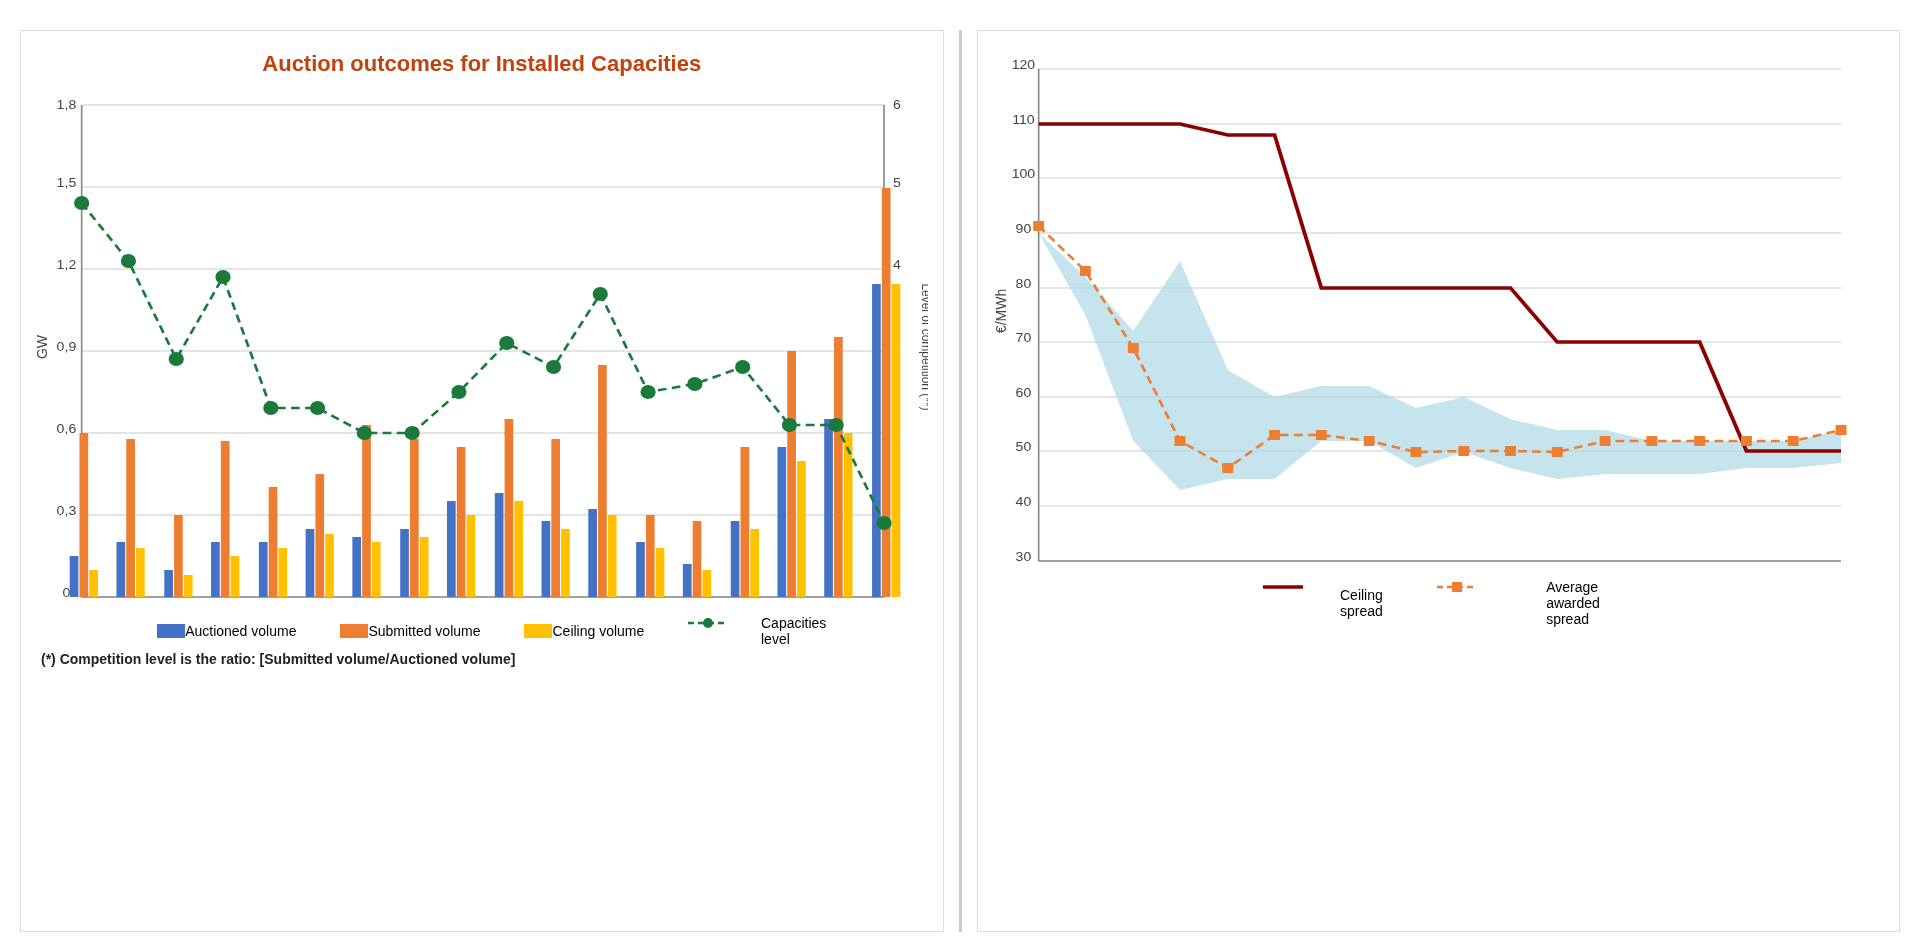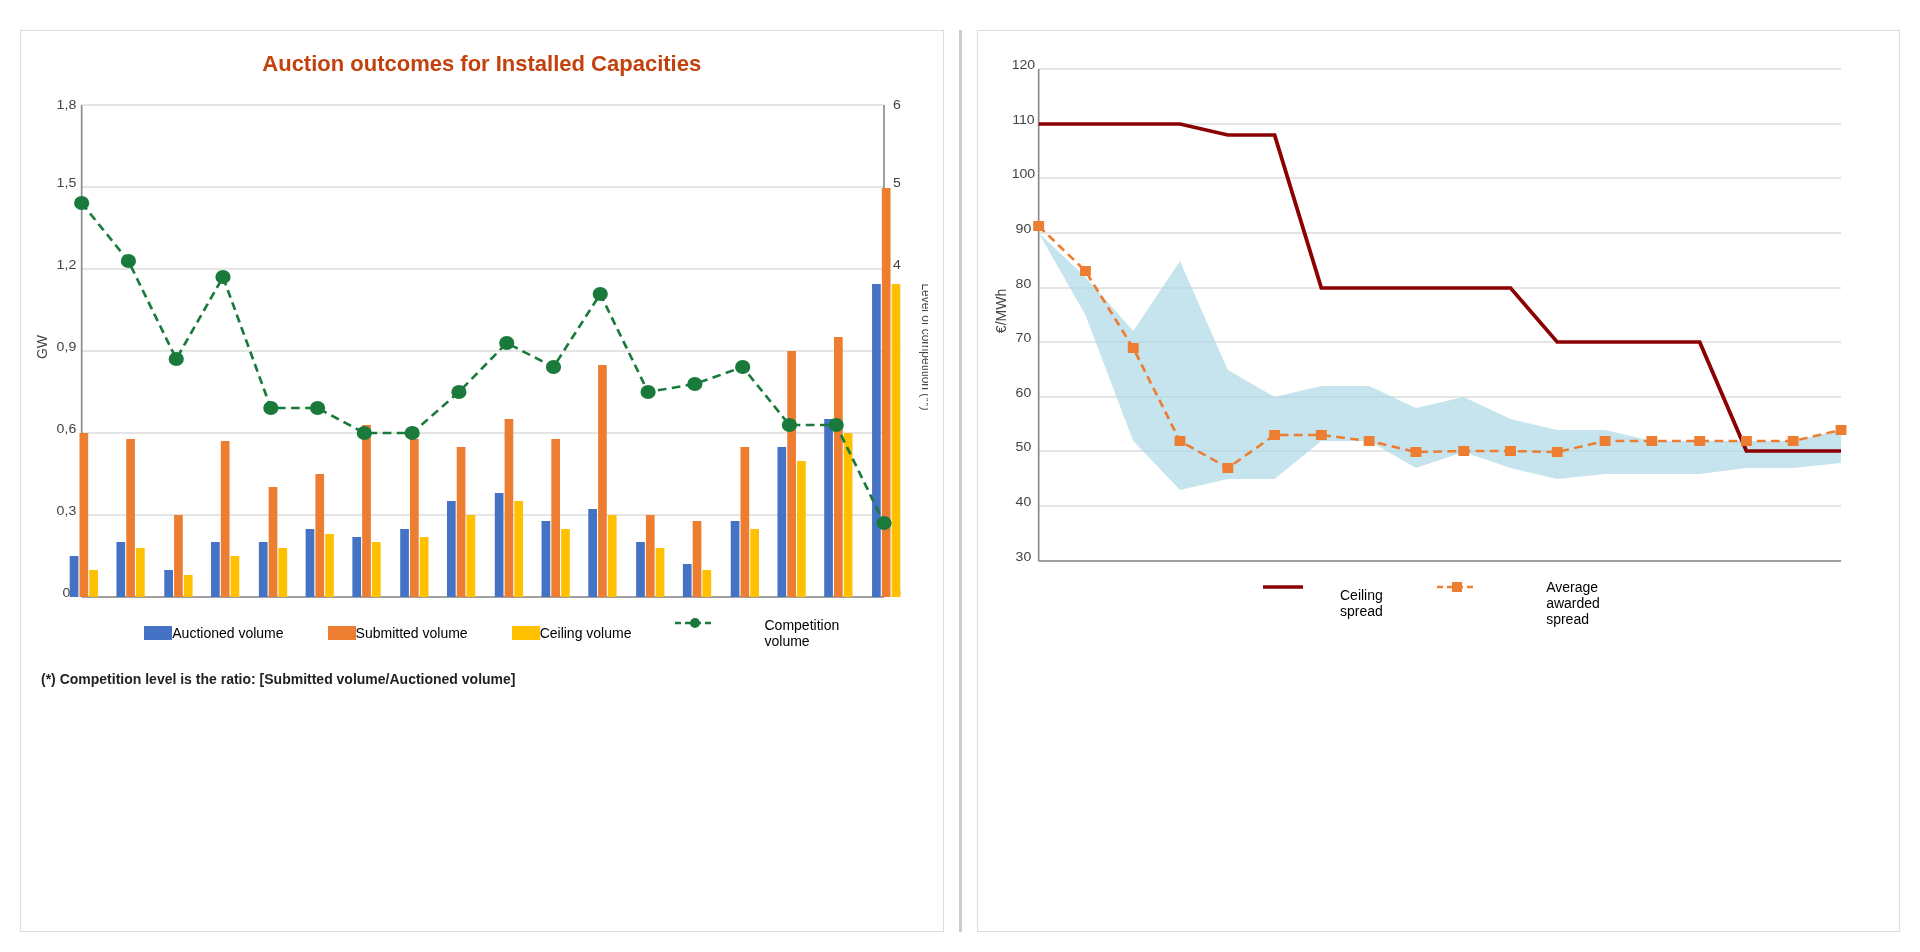--- a/index.html
+++ b/index.html
@@ -55,21 +55,21 @@
       font-size: 14px;
       margin-left: 20px;
     }
     .legend-box {
       width: 28px;
       height: 14px;
     }
     .footnote {
       font-size: 14px;
       font-weight: bold;
-      margin-top: 20px;
+      margin-top: 4px;
       color: #222;
       padding-left: 5px;
     }
     .divider {
       width: 3px;
       background: #ccc;
       margin: 0 5px;
     }
   </style>
 </head>
@@ -248,21 +248,21 @@
       </div>
       <div class="legend-item">
         <div class="legend-box" style="background:#FFC000;"></div>
         <span>Ceiling volume</span>
       </div>
       <div class="legend-item">
         <svg width="40" height="16">
           <line x1="0" y1="8" x2="40" y2="8" stroke="#1a7a3c" stroke-width="2.5" stroke-dasharray="6,4"></line>
           <circle cx="20" cy="8" r="5" fill="#1a7a3c"></circle>
         </svg>
-        <span>Competition volume</span>
+        <span>Capacities level</span>
       </div>
     </div>
     <div class="footnote">(*) Competition level is the ratio: [Submitted volume/Auctioned volume]</div>
   </div>
 
   <div class="divider"></div>
 
   <div class="chart-panel">
     <div class="chart-area">
       <svg viewBox="0 0 820 520" preserveAspectRatio="none">

